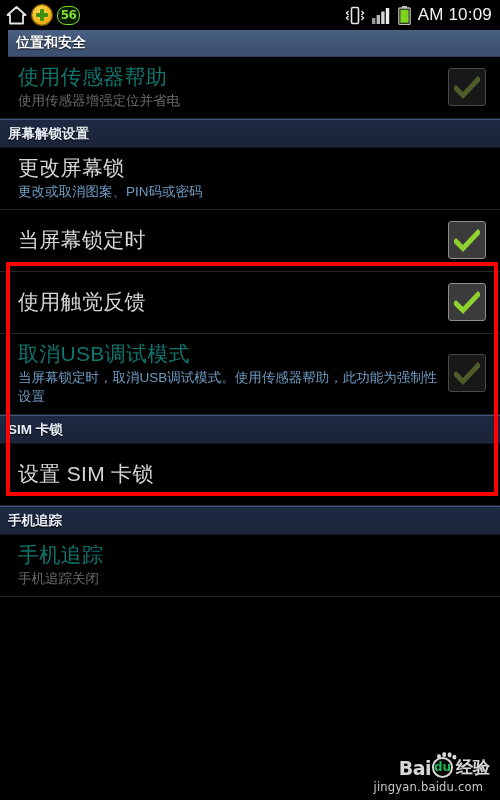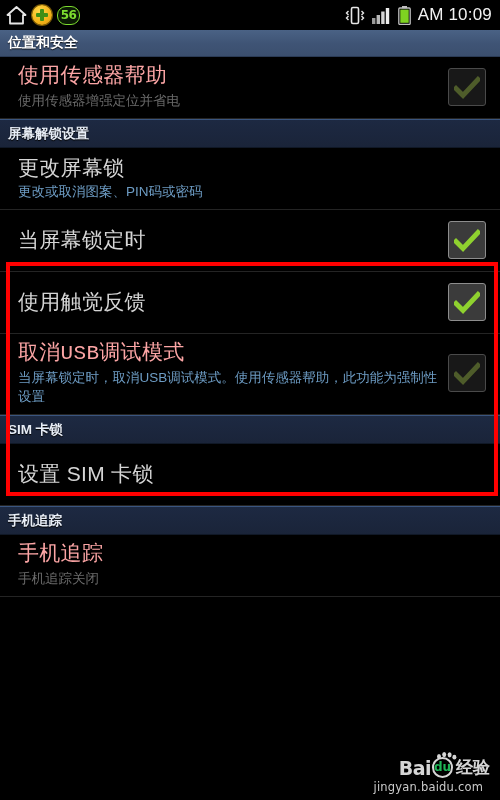--- a/index.html
+++ b/index.html
@@ -36,21 +36,21 @@
     color:#7ddc2f; font-size:12px; font-weight:bold; line-height:16px; text-align:center;
     background:#0b1a05; font-family:"DejaVu Sans",sans-serif; letter-spacing:-0.5px;
     padding:0 1px;
   }
   .sb-clock { color:#f2f2f2; font-size:17px; letter-spacing:0.2px; font-weight:400; }
 
   
   .titlebar {
     height:27px; background:linear-gradient(to bottom,#4a6285 0%,#3f5475 52%,#3b4f6e 100%);
     border-bottom:1px solid #2b3b55;
-    display:flex; align-items:center; padding-left:8px;
+    display:flex; align-items:center; padding-left:8px;margin-left:8px;
   }
   .titlebar .t {
     color:#fff; font-size:14px; font-weight:bold;
     text-shadow:0 1px 1px rgba(0,0,0,.8);
   }
 
   
   .list { position:relative; }
   .section-header {
     background:linear-gradient(to bottom,#1d2942 0%,#1a2439 100%);
@@ -60,21 +60,21 @@
   .section-header .t {
     color:#e8eef7; font-size:13.5px; font-weight:bold;
     text-shadow:0 1px 1px #000;
   }
   .row {
     display:flex; align-items:center; min-height:62px;
     padding:6px 14px 8px 18px; border-bottom:1px solid #242424; background:#000;
   }
   .row-texts { flex:1 1 auto; min-width:0; }
   .row-title { color:#d5d5d5; font-size:21px; line-height:27px; letter-spacing:0.3px; }
-  .row-title.dim { color:#fca5a5;font-family:Liberation Mono, monospace; }
+  .row-title.dim { color:#0f766e; }
   .row-sub { color:#6d9cc4; font-size:13.5px; line-height:19px; margin-top:1px; }
   .row-sub.gray { color:#6a6a6a; }
   .row-acc { flex:0 0 auto; margin-left:10px; }
 
   
   .cbx {
     width:38px; height:38px; border-radius:3px; background:#3b3b3b;
     border:1px solid #8d8d8d; position:relative;
   }
   .cbx svg { position:absolute; left:5px; top:7px; }

